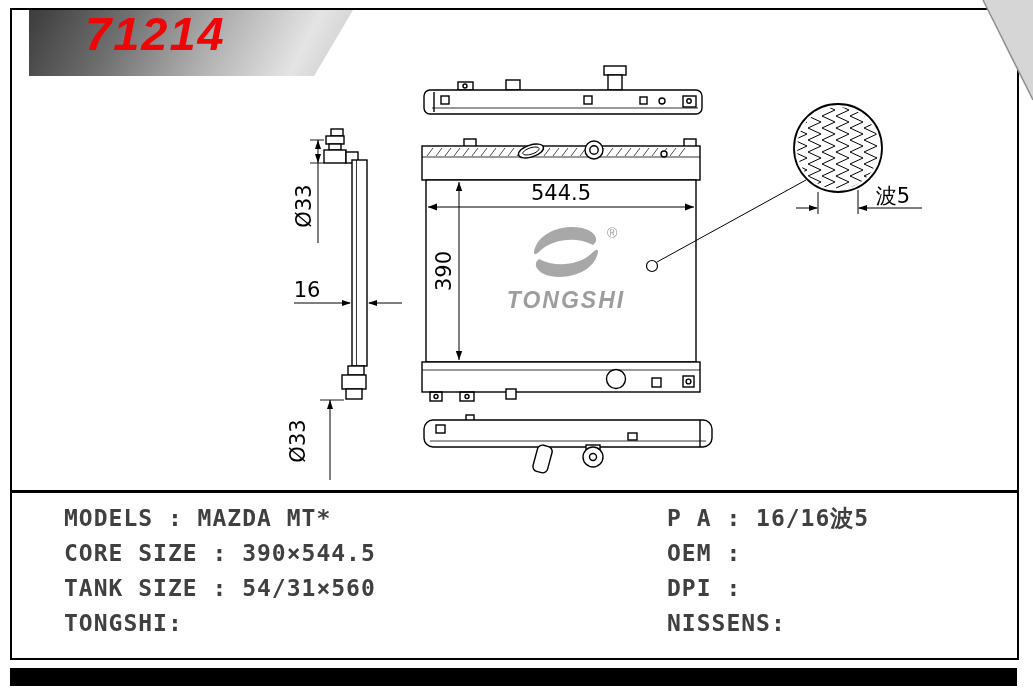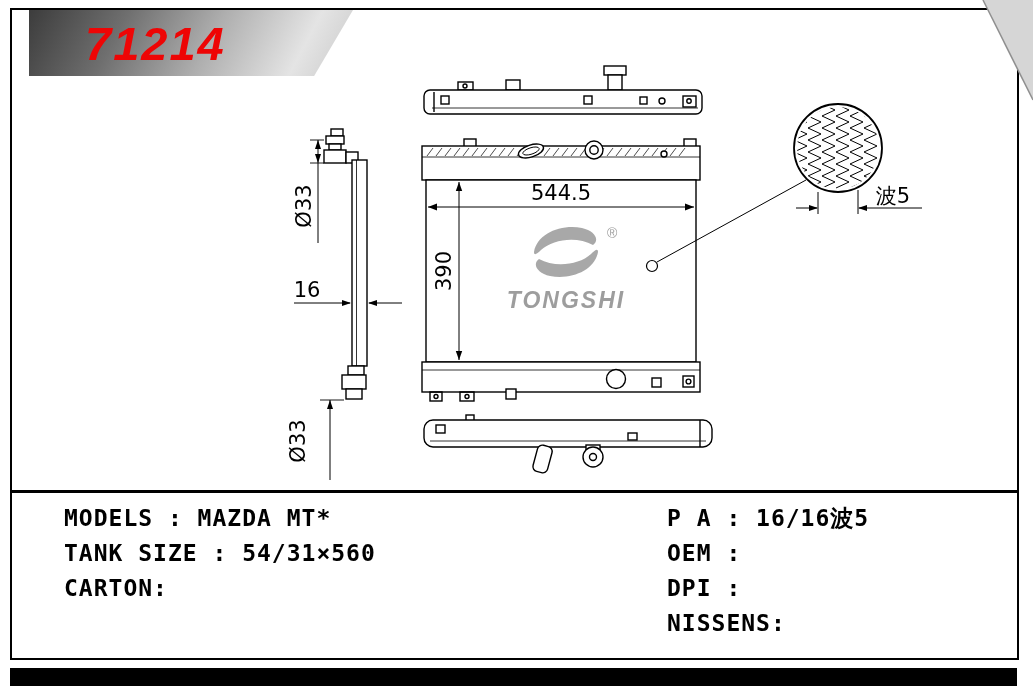--- a/index.html
+++ b/index.html
@@ -7,29 +7,29 @@
   body { font-family:"Liberation Sans", sans-serif; }
   .page { position:relative; width:1033px; height:689px; background:#fff; overflow:hidden; }
 
   .frame { position:absolute; left:10px; top:8px; width:1009px; height:652px; border:2.5px solid #000; }
   .bottom-bar { position:absolute; left:10px; top:668px; width:1007px; height:18px; background:#000; }
   .divider { position:absolute; left:12px; top:490px; width:1005px; height:2.5px; background:#000; }
 
   .banner { position:absolute; left:29px; top:10px; width:324px; height:66px;
             clip-path:polygon(0 0,100% 0,88% 100%,0 100%);
             background:linear-gradient(118deg,#3c3c3c 0%,#6f6f6f 28%,#aeaeae 55%,#e4e4e4 82%,#c8c8c8 100%);
-            display:flex; align-items:center; }
+            display:flex; align-items:flex-start; }
   .banner span { font-style:italic; font-weight:bold; font-size:47px; letter-spacing:2px;
                  color:#ee0505; padding-left:56px; line-height:1; }
 
   svg.drawing { position:absolute; left:0; top:0; }
 
   .specs-col { position:absolute; display:flex; flex-direction:column; gap:8px;
                font-family:"DejaVu Sans Mono", monospace; font-weight:bold; font-size:23px;
-               letter-spacing:1px; color:#000000; white-space:pre; }
+               letter-spacing:1px; color:#404040; white-space:pre; }
   .specs-left { left:64px; top:505px; }
   .specs-right { left:667px; top:505px;justify-content:space-between; }
   .specs-col div { line-height:27px; }
 </style>
 </head>
 <body>
 
 <div class="page">
 
   <div class="frame"></div>
@@ -193,22 +193,23 @@
 
     </g>
   </svg>
 
   <div class="banner">
     <span>71214</span>
   </div>
 
   <div class="specs-col specs-left">
     <div>MODELS : MAZDA MT*</div>
+    <div>CORE SIZE : 390×544.5</div>
     <div>TANK SIZE : 54/31×560</div>
-    <div>CARTON:</div>
+    <div>TONGSHI:</div>
   </div>
 
   <div class="specs-col specs-right">
     <div>P A : 16/16波5</div>
     <div>OEM :</div>
     <div>DPI :</div>
     <div>NISSENS:</div>
   </div>
 
 </div>

